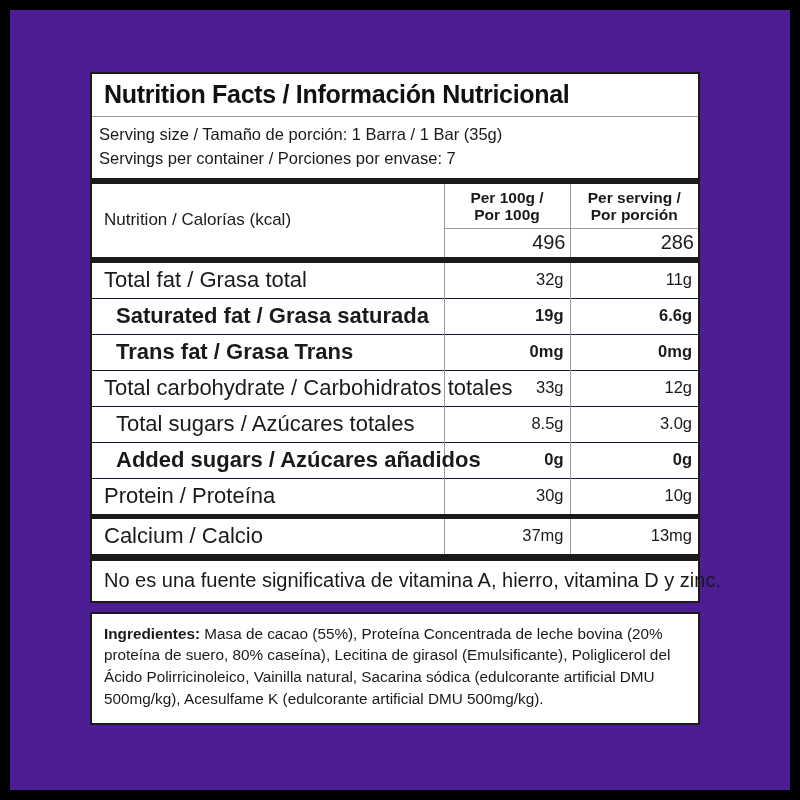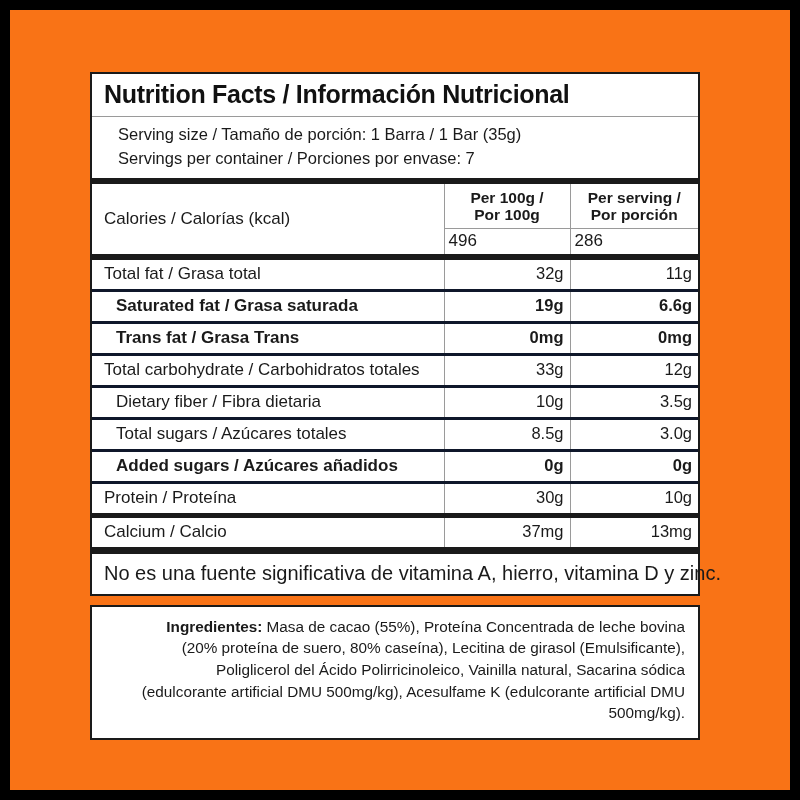--- a/index.html
+++ b/index.html
@@ -13,21 +13,21 @@
     background: #000000;
     font-family: "Liberation Sans", sans-serif;
     overflow: hidden;
   }
   .page {
     position: absolute;
     left: 10px;
     top: 10px;
     width: 780px;
     height: 780px;
-    background: #f97316;
+    background: #4c1d95;
     box-sizing: border-box;
   }
   .label-wrap {
     position: absolute;
     left: 80px;
     top: 62px;
     width: 610px;
   }
 
   
@@ -43,21 +43,21 @@
   }
   .title-text {
     font-size: 25px;
     font-weight: bold;
     color: #111111;
     letter-spacing: -0.3px;
     white-space: nowrap;
   }
 
   .serving-row {
-    padding: 6px 12px 7px 26px;
+    padding: 6px 12px 7px 7px;
   }
   .serving-line {
     font-size: 16.5px;
     color: #1a1a1a;
     line-height: 1.45;
     white-space: nowrap;
   }
 
   .thick-bar {
     height: 6px;
@@ -77,54 +77,54 @@
   table.nutri td {
     vertical-align: middle;
     color: #1a1a1a;
     margin-left: 47px;
   }
   col.c-name { width: 352px; }
   col.c-v1 { width: 126px; }
   col.c-v2 { width: 128px; }
 
   .cell-name {
-    font-size: 17px;
+    font-size: 22px;
     padding: 4px 6px 5px 12px;
     white-space: nowrap;
   }
   .cell-val {
     font-size: 16.5px;
     text-align: right;
     padding: 4px 6px 5px 6px;
     border-left: 1px solid #9a9a9a;
     white-space: nowrap;
   }
   .ind1 .cell-name { padding-left: 24px; }
   .bold .cell-name, .bold .cell-val { font-weight: bold; }
-  .row-line td { border-top: 3px solid #0f172a; }
+  .row-line td { border-top: 1px solid #0f172a; }
 
   
   .cal-name {
     font-size: 17px;
     padding: 6px 6px 6px 12px;
     vertical-align: top;
     white-space: nowrap;
   }
   .cal-head {
     font-size: 15.5px;
     font-weight: bold;
     text-align: center;
     border-left: 1px solid #9a9a9a;
     padding: 5px 4px 4px 4px;
     line-height: 1.12;
     vertical-align: top;
   }
   .cal-val {
-    font-size: 17px;
-    text-align: left;
+    font-size: 20px;
+    text-align: right;
     border-left: 1px solid #9a9a9a;
     border-top: 1px solid #9a9a9a;
     padding: 2px 4px 3px 4px;
   }
 
   
   .note-box {
     border: 2px solid #1a1a1a;
     border-top: none;
     padding: 8px 12px 9px 12px;
@@ -142,22 +142,21 @@
     margin-top: 9px;
     border: 2px solid #1a1a1a;
     padding: 9px 13px 14px 12px;
     background: #ffffff;
     box-sizing: border-box;
   }
   .ingredients-text {
     font-size: 15.3px;
     color: #1a1a1a;
     line-height: 1.42;
-    text-align: right;
-    margin-left: 29px;
+    text-align: left;
   }
   .ingredients-text b {
     font-weight: bold;
   }
 </style>
 </head>
 <body>
 
 <div class="page">
   <div class="label-wrap">
@@ -176,21 +175,21 @@
       <div class="thick-bar"></div>
 
       <table class="nutri">
         <colgroup>
           <col class="c-name">
             <col class="c-v1">
             <col class="c-v2">
         </colgroup>
         <tbody>
           <tr>
-            <td class="cal-name" rowspan="2">Calories / Calorías (kcal)</td>
+            <td class="cal-name" rowspan="2">Nutrition / Calorías (kcal)</td>
             <td class="cal-head">
               <span>Per 100g /</span><br>
               <span>Por 100g</span>
             </td>
             <td class="cal-head">
               <span>Per serving /</span><br>
               <span>Por porción</span>
             </td>
           </tr>
           <tr>
@@ -223,25 +222,20 @@
               <td class="cell-name">Trans fat / Grasa Trans</td>
               <td class="cell-val">0mg</td>
               <td class="cell-val">0mg</td>
             </tr>
             <tr class="row-line">
               <td class="cell-name">Total carbohydrate / Carbohidratos totales</td>
               <td class="cell-val">33g</td>
               <td class="cell-val">12g</td>
             </tr>
             <tr class="ind1 row-line">
-              <td class="cell-name">Dietary fiber / Fibra dietaria</td>
-              <td class="cell-val">10g</td>
-              <td class="cell-val">3.5g</td>
-            </tr>
-            <tr class="ind1 row-line">
               <td class="cell-name">Total sugars / Azúcares totales</td>
               <td class="cell-val">8.5g</td>
               <td class="cell-val">3.0g</td>
             </tr>
             <tr class="ind1 bold row-line">
               <td class="cell-name">Added sugars / Azúcares añadidos</td>
               <td class="cell-val">0g</td>
               <td class="cell-val">0g</td>
             </tr>
             <tr class="row-line">

